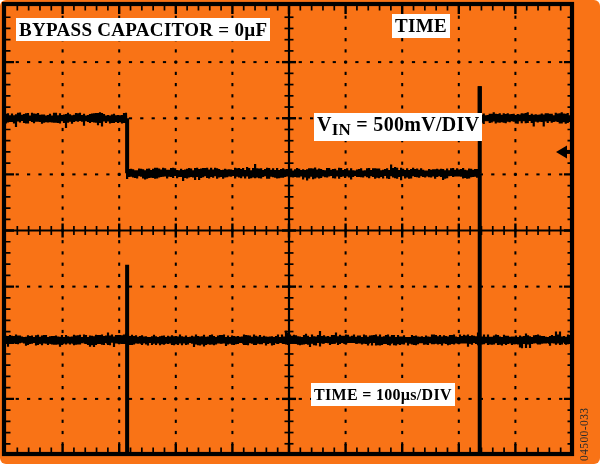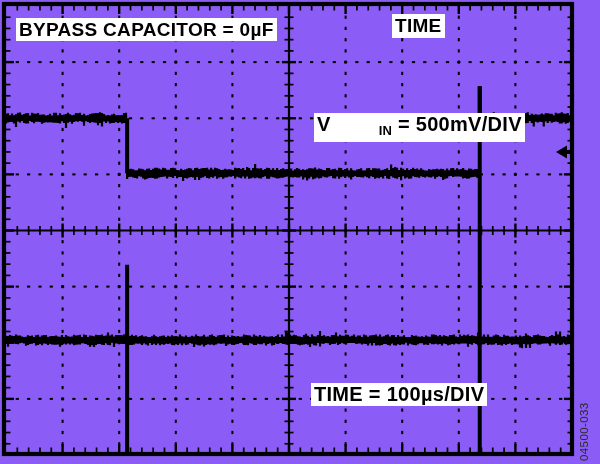--- a/index.html
+++ b/index.html
@@ -1,21 +1,21 @@
 <!DOCTYPE html>
 <html><head>
 <meta charset="utf-8">
 <style>
   html,body{margin:0;padding:0;background:#fff;}
-  .fig{position:relative;width:600px;height:464px;background:#8b5cf6;overflow:hidden;
-       font-family:Liberation Sans, sans-serif;}
+  .fig{position:relative;width:600px;height:464px;background:#f97316;overflow:hidden;
+       font-family:Liberation Serif, serif;border-radius:6px;}
   .fig svg{position:absolute;left:0;top:0;}
   .lbl{position:absolute;background:#fff;color:#000;font-weight:bold;
        font-size:19px;letter-spacing:.3px;padding:1px 3px;white-space:nowrap;line-height:21px;}
-  .lbl .sub{font-size:13px;vertical-align:-4px;letter-spacing:.2px;margin-left:48px;}
+  .lbl .sub{font-size:17px;vertical-align:-4px;letter-spacing:.2px;}
   .two-line div{line-height:22px;}
   .fignum{position:absolute;left:578px;top:461px;transform:rotate(-90deg);
           transform-origin:0 0;font-size:11.5px;font-weight:normal;color:#2b2b2b;
           letter-spacing:.4px;white-space:nowrap;}
 </style>
 </head>
 <body>
 
 <div class="fig">
   <svg id="scope" width="600" height="464">
@@ -923,16 +923,16 @@
 
   <div class="lbl" style="left:16px;top:18px">BYPASS CAPACITOR = 0µF</div>
 
   <div class="lbl two-line" style="left:392px;top:14px">
     <div>TIME</div>
   </div>
 
   <div class="lbl" style="left:314px;top:113px;font-size:20px"><span>V</span><span class="sub">IN</span><span> = 500mV/DIV</span></div>
 
 
-  <div class="lbl" style="left:311px;top:383px;font-size:20px">TIME = 100µs/DIV</div>
+  <div class="lbl" style="left:311px;top:383px;font-size:16px">TIME = 100µs/DIV</div>
 
   <div class="fignum">04500-033</div>
 </div>
 
 </body></html>

